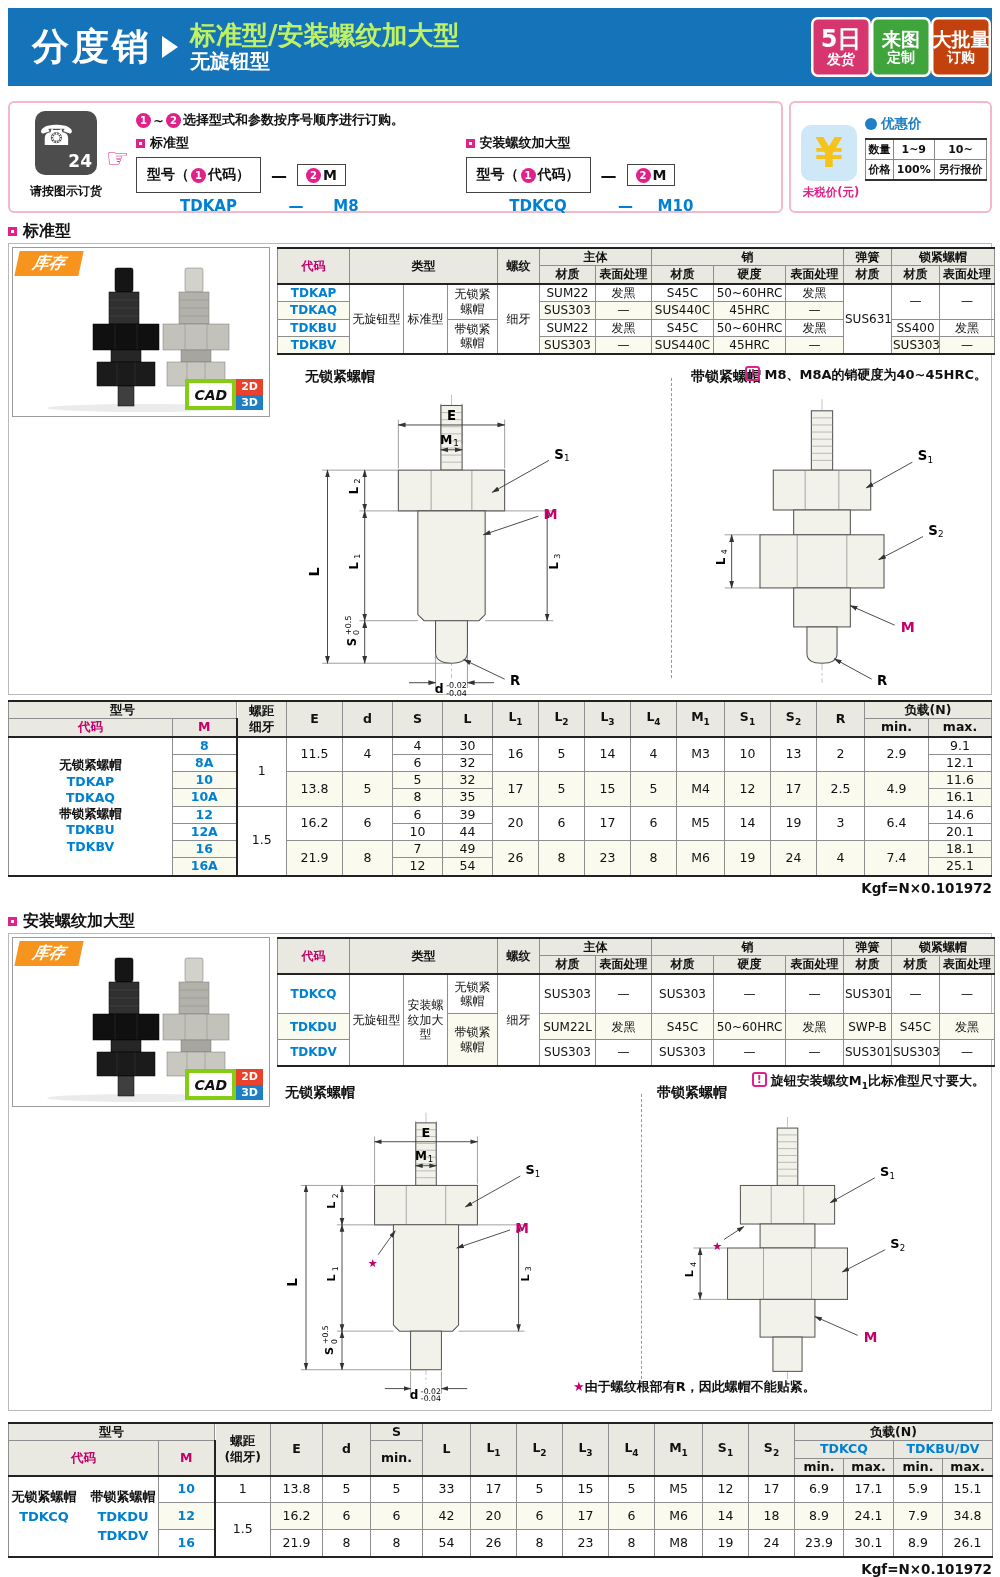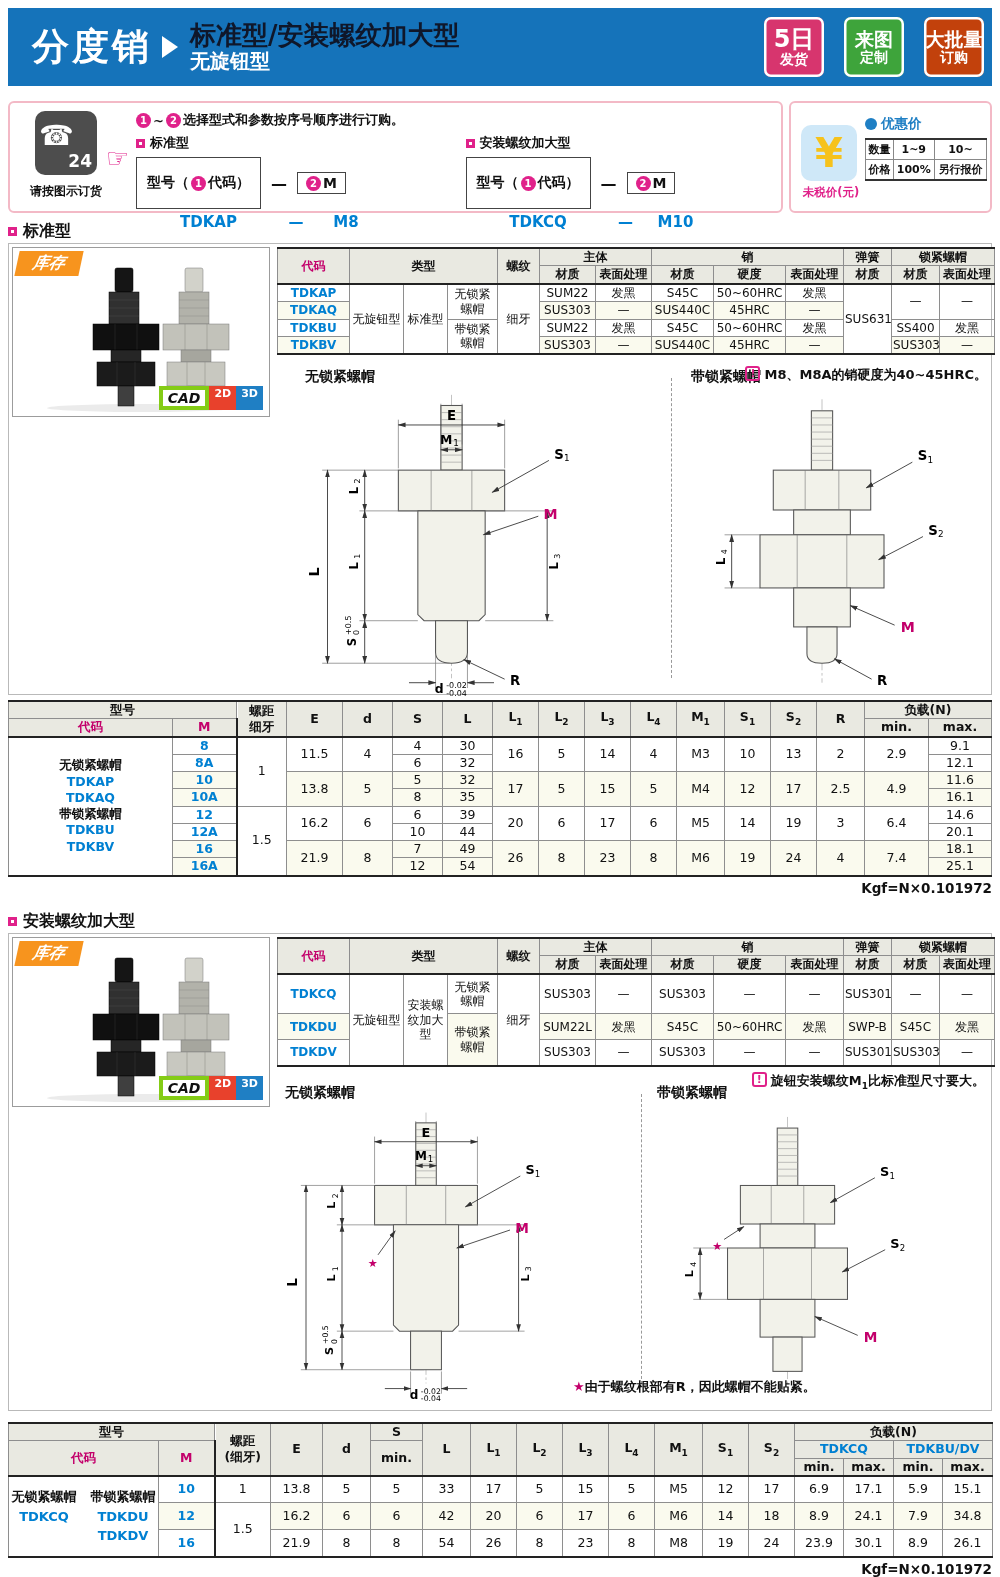--- a/index.html
+++ b/index.html
@@ -3,23 +3,23 @@
 <meta charset="utf-8">
 <style>
 *{margin:0;padding:0;box-sizing:border-box}
 body{background:#fff;font-family:"DejaVu Sans",sans-serif;color:#111}
 .page{position:relative;width:1000px;height:1577px;background:#fff;overflow:hidden}
 
 .topbar{position:absolute;left:8px;top:8px;width:984px;height:78px;background:#1573ba;display:flex;align-items:center;padding-left:24px}
 .maintitle{color:#fff;font-size:37px;font-weight:bold;letter-spacing:3px}
 .tri{width:0;height:0;border-top:11px solid transparent;border-bottom:11px solid transparent;border-left:16px solid #fff;margin:0 12px 0 10px}
 .subs{display:flex;flex-direction:column;line-height:1.15}
-.sub1{color:#0f172a;font-size:26px;font-weight:bold}
+.sub1{color:#bef264;font-size:26px;font-weight:bold}
 .sub2{color:#fff;font-size:20px;font-weight:bold}
-.badges{margin-left:auto;display:flex;gap:20px;margin-right:8px}
+.badges{margin-left:auto;display:flex;gap:0;margin-right:1px}
 .badge{width:60px;height:60px;border-radius:7px;display:flex;flex-direction:column;align-items:center;justify-content:center;box-shadow:inset 0 0 0 2.5px #fff;color:#fff;font-weight:bold;line-height:1.05}
 .badge .bt{font-size:19px}.badge .bb{font-size:14px}
 .bg-pink{background:#d7356e}.bg-green{background:#3ea43b}.bg-purple{background:#c2410c}
 .badge.bg-pink .bt{font-size:24px}
 
 .orderbox{position:absolute;left:8px;top:101px;width:775px;height:112px;border:2px solid #f3b9c6;border-radius:6px;background:#fff}
 .pricebox{position:absolute;left:789px;top:101px;width:203px;height:112px;border:2px solid #f3b9c6;border-radius:6px;background:#fff}
 .phoneblk{position:absolute;left:8px;top:8px;width:96px;text-align:center}
 .phoneicon{position:relative;width:62px;height:64px;background:#4d4d4d;border-radius:10px;margin:0 auto}
 .phoneicon .ph{position:absolute;left:4px;top:8px;color:#fff;font-size:28px}
@@ -28,42 +28,42 @@
 .hand{position:absolute;left:96px;top:40px;color:#e0218a;font-size:26px}
 .orright{position:absolute;left:126px;top:8px;right:8px}
 .instr{font-size:13px;font-weight:bold;display:flex;align-items:center;gap:2px}
 .circ{display:inline-flex;width:15px;height:15px;border-radius:50%;background:#e0218a;color:#fff;font-size:10px;font-weight:bold;align-items:center;justify-content:center;flex:0 0 15px}
 .ogroups{display:flex;margin-top:5px}
 .ogroup{width:330px}
 .ogroup.g2{margin-left:22px}
 .gtitle{display:flex;align-items:center;gap:5px;font-size:13px;font-weight:bold}
 .sq{width:9px;height:9px;border:3px solid #e0218a;display:inline-block}
 .boxrow{display:flex;align-items:center;margin-top:5px}
-.obox{border:1px solid #444;padding:16px 10px;font-size:14px;font-weight:bold;display:inline-flex;align-items:center;gap:2px;background:#fff}
+.obox{border:1px solid #444;padding:8px 10px;font-size:14px;font-weight:bold;display:inline-flex;align-items:center;gap:2px;background:#fff}
 .obox.small{padding:2px 8px}
 .odash{margin:0 10px;font-weight:bold}
 .exrow{display:flex;margin-top:4px;color:#0080d2;font-size:15px;font-weight:bold}
 .exrow .e1{width:145px;text-align:center}.exrow .ed{width:30px;text-align:center}.exrow .e2{width:70px;text-align:center}
 .yenblk{position:absolute;left:10px;top:22px;width:60px;text-align:center}
 .yenicon{width:56px;height:56px;background:#cfe8f8;border-radius:10px;display:flex;align-items:center;justify-content:center;color:#f6c21c;font-size:40px;font-weight:bold}
 .untaxed{color:#e0218a;font-size:11.5px;font-weight:bold;margin-top:4px;white-space:nowrap}
 .priceright{position:absolute;left:74px;top:12px;right:6px}
 .ptitle{color:#1f7fc4;font-size:13.5px;font-weight:bold;display:flex;align-items:center;gap:4px}
 .pdot{width:12px;height:12px;border-radius:50%;background:#1f7fc4;display:inline-block}
 .ptab{border-collapse:collapse;margin-top:5px;width:122px;border-top:2px solid #333;border-bottom:2px solid #333}
 .ptab td{border:1px solid #888;font-size:11px;font-weight:bold;text-align:center;padding:2px 1px;white-space:nowrap}
 
 .seclab{position:absolute;display:flex;align-items:center;gap:6px;font-size:16px;font-weight:bold}
 
 .secbox{position:absolute;left:8px;width:984px;border:1px solid #b9b9b9;background:#fff}
 .photopanel{position:absolute;left:3px;top:3px;width:258px;height:170px;border:1px solid #9c9c9c;background:#fff}
 .stock{position:absolute;left:4px;top:3px;background:#f7941e;color:#fff;font-size:16px;font-weight:bold;font-style:italic;padding:2px 16px;transform:skewX(-12deg)}
 .cadbadge{position:absolute;right:6px;bottom:6px;display:flex;align-items:stretch}
 .cadbox{border:4px solid #84cc16;background:#fff;font-size:14px;font-weight:bold;font-style:italic;display:flex;align-items:center;padding:0 5px}
-.cadcol{display:flex;}
+.cadcol{display:flex;flex-direction:column}
 .d2{background:#e8412c;color:#fff;font-size:11px;font-weight:bold;padding:0 5px;line-height:1.4}
 .d3{background:#1f7fc4;color:#fff;font-size:11px;font-weight:bold;padding:0 5px;line-height:1.4}
 .photosvg{position:absolute;left:14px;bottom:4px}
 
 .spectbl{position:absolute;left:268px;top:3px;width:712px}
 table.spec{width:100%;border-collapse:collapse;table-layout:fixed;text-align:center;border-top:2.5px solid #222;border-bottom:2.5px solid #222}
 table.spec th,table.spec td{border:1px solid #8e8e8e;font-size:12px;padding:1px 1px;line-height:1.2;overflow:hidden}
 table.spec thead th{background:#e9e9e1;font-weight:bold}
 table.spec thead{border-bottom:2px solid #222}
 tr.z td{background:#fafaee}

